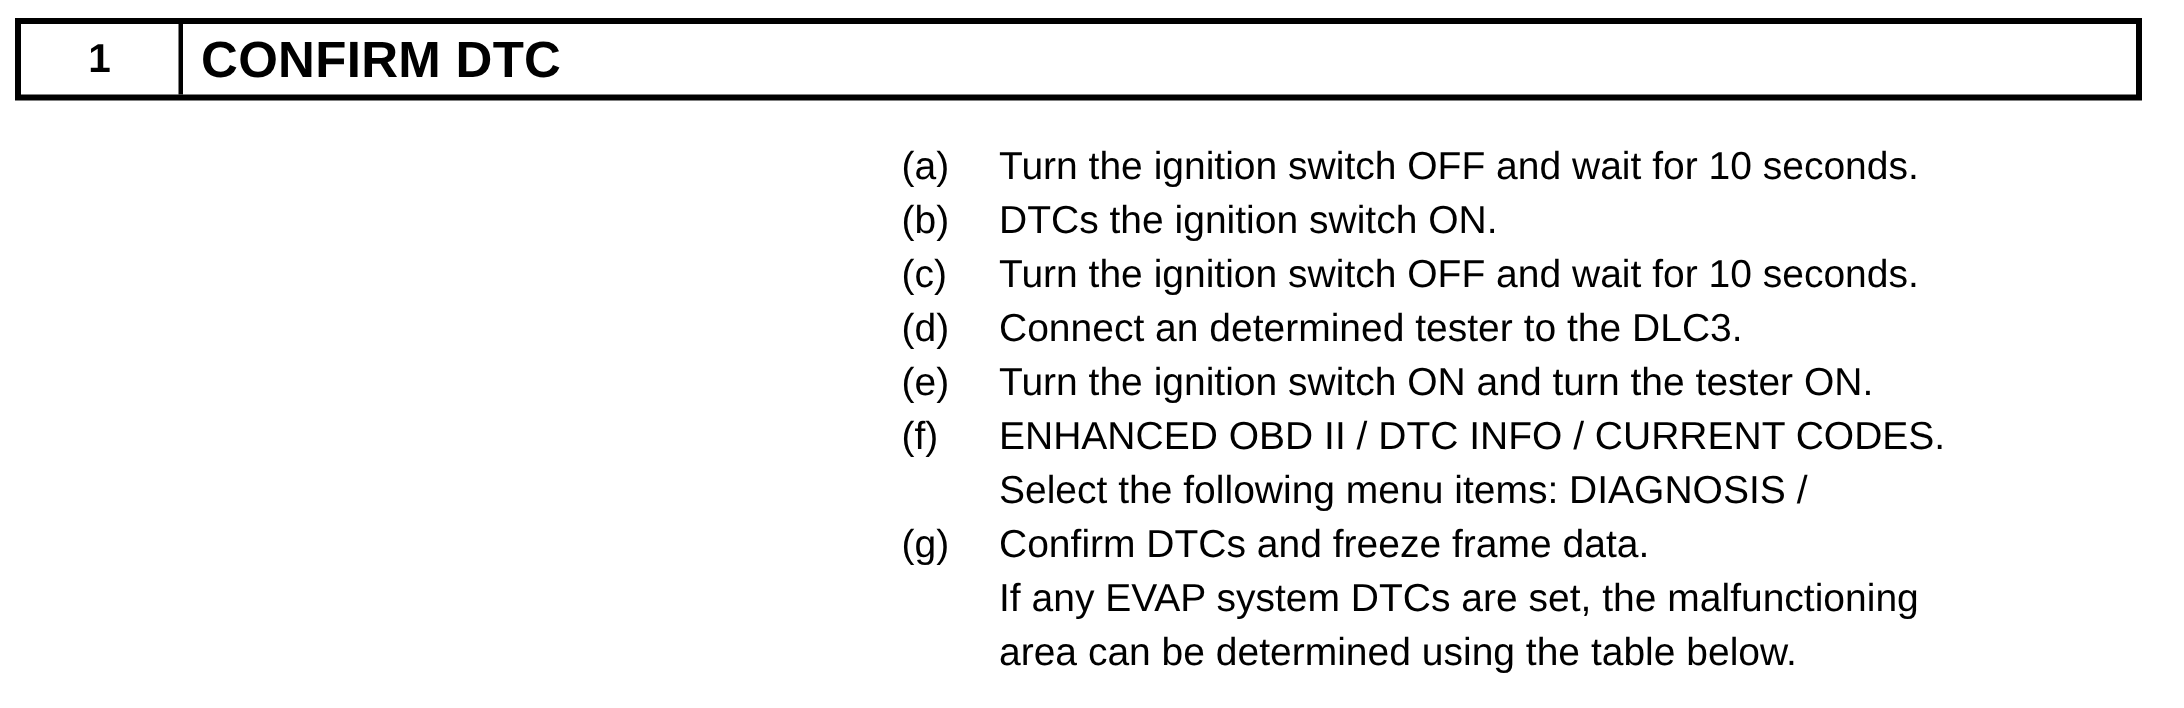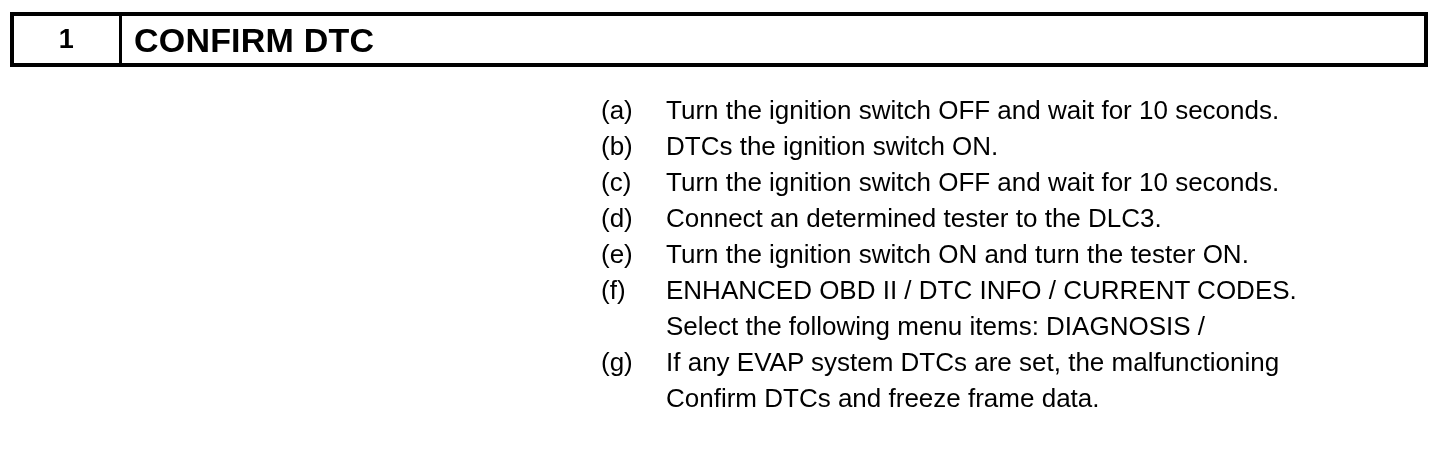--- a/index.html
+++ b/index.html
@@ -137,18 +137,19 @@
     <span class="item-marker">(f)</span>
     <div class="item-lines">
       <div class="item-line">ENHANCED OBD II / DTC INFO / CURRENT CODES.</div>
       <div class="item-line">Select the following menu items: DIAGNOSIS /</div>
     </div>
   </div>
 
   <div class="procedure-item">
     <span class="item-marker">(g)</span>
     <div class="item-lines">
+      <div class="item-line">Confirm DTCs and freeze frame data.</div>
       <div class="item-line">If any EVAP system DTCs are set, the malfunctioning</div>
-      <div class="item-line">Confirm DTCs and freeze frame data.</div>
+      <div class="item-line">area can be determined using the table below.</div>
     </div>
   </div>
 
 </div>
 
 </body></html>

